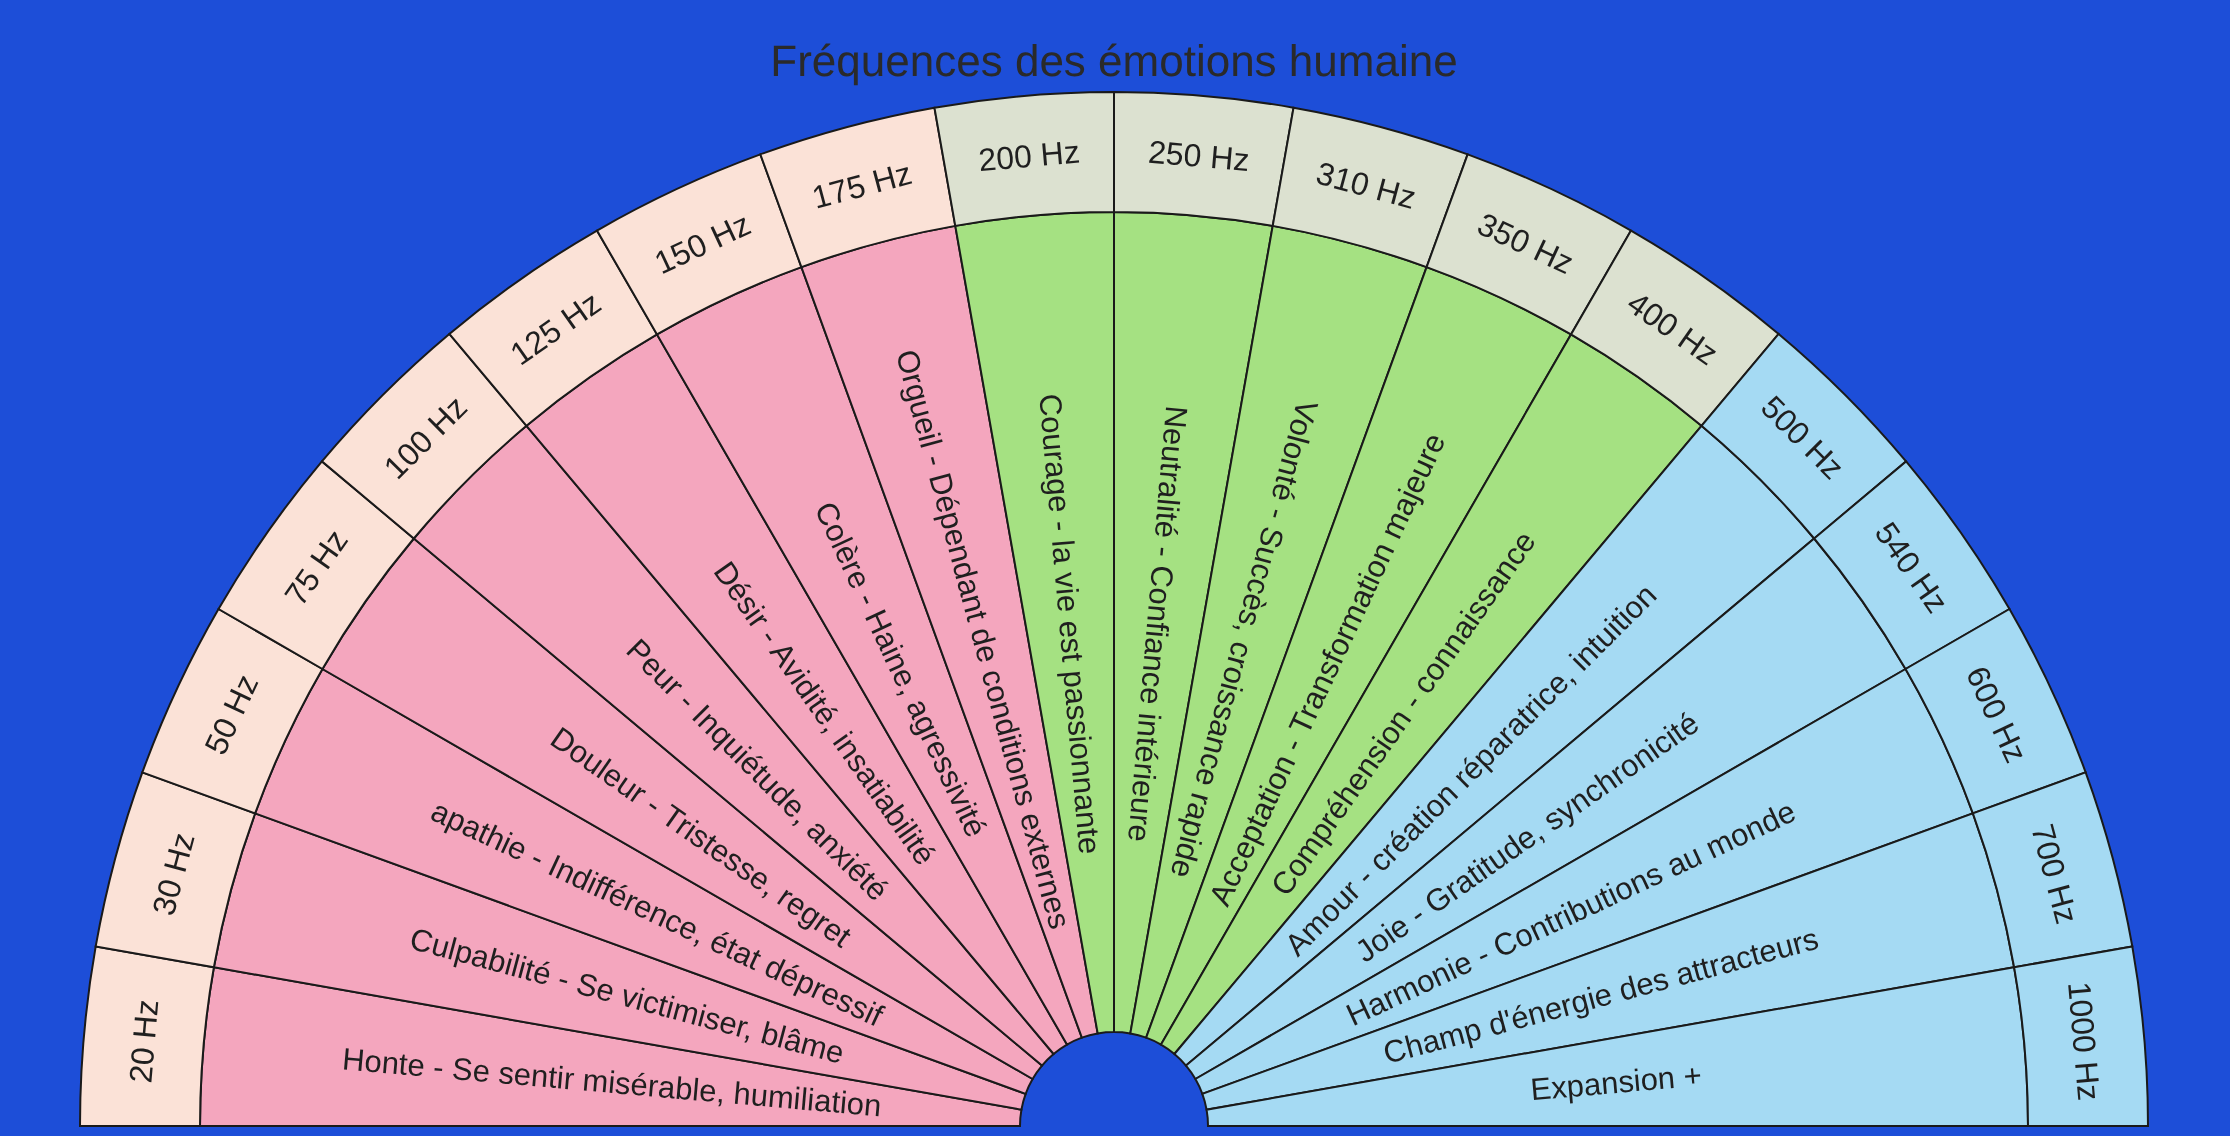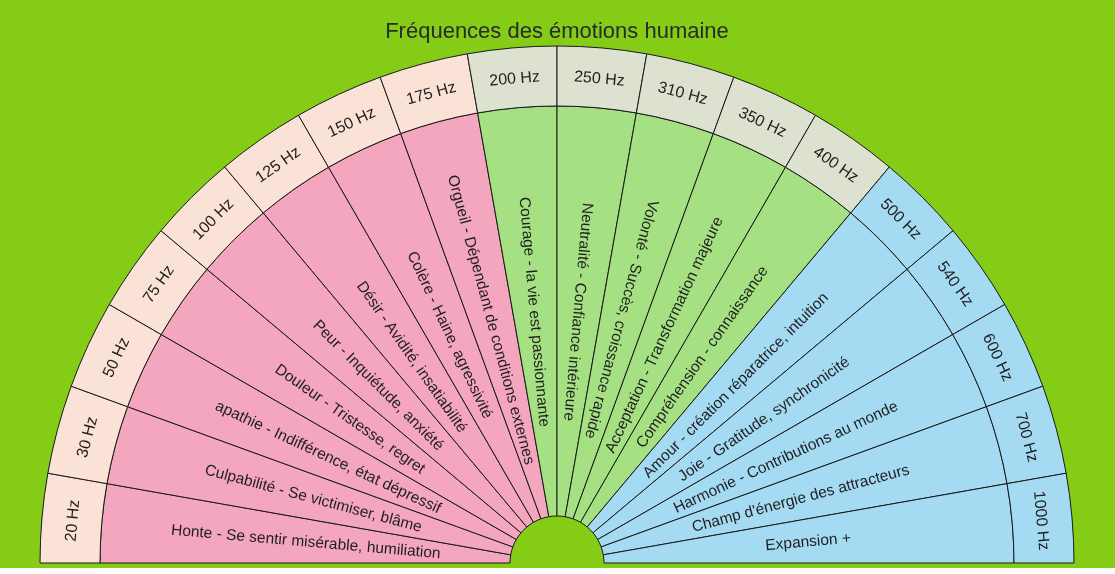--- a/index.html
+++ b/index.html
@@ -7,21 +7,21 @@
     padding: 0;
     background: #ffffff;
     width: 1115px;
     height: 574px;
     overflow: hidden;
   }
   .stage {
     position: relative;
     width: 1115px;
     height: 568px;
-    background: #84cc16;
+    background: #1d4ed8;
   }
   svg { display: block; }
   svg text {
     font-family: "Liberation Sans", sans-serif;
     fill: #1f1f1f;
   }
   .title {
     font-size: 22px;
     fill: #2a2a2a;
   }

